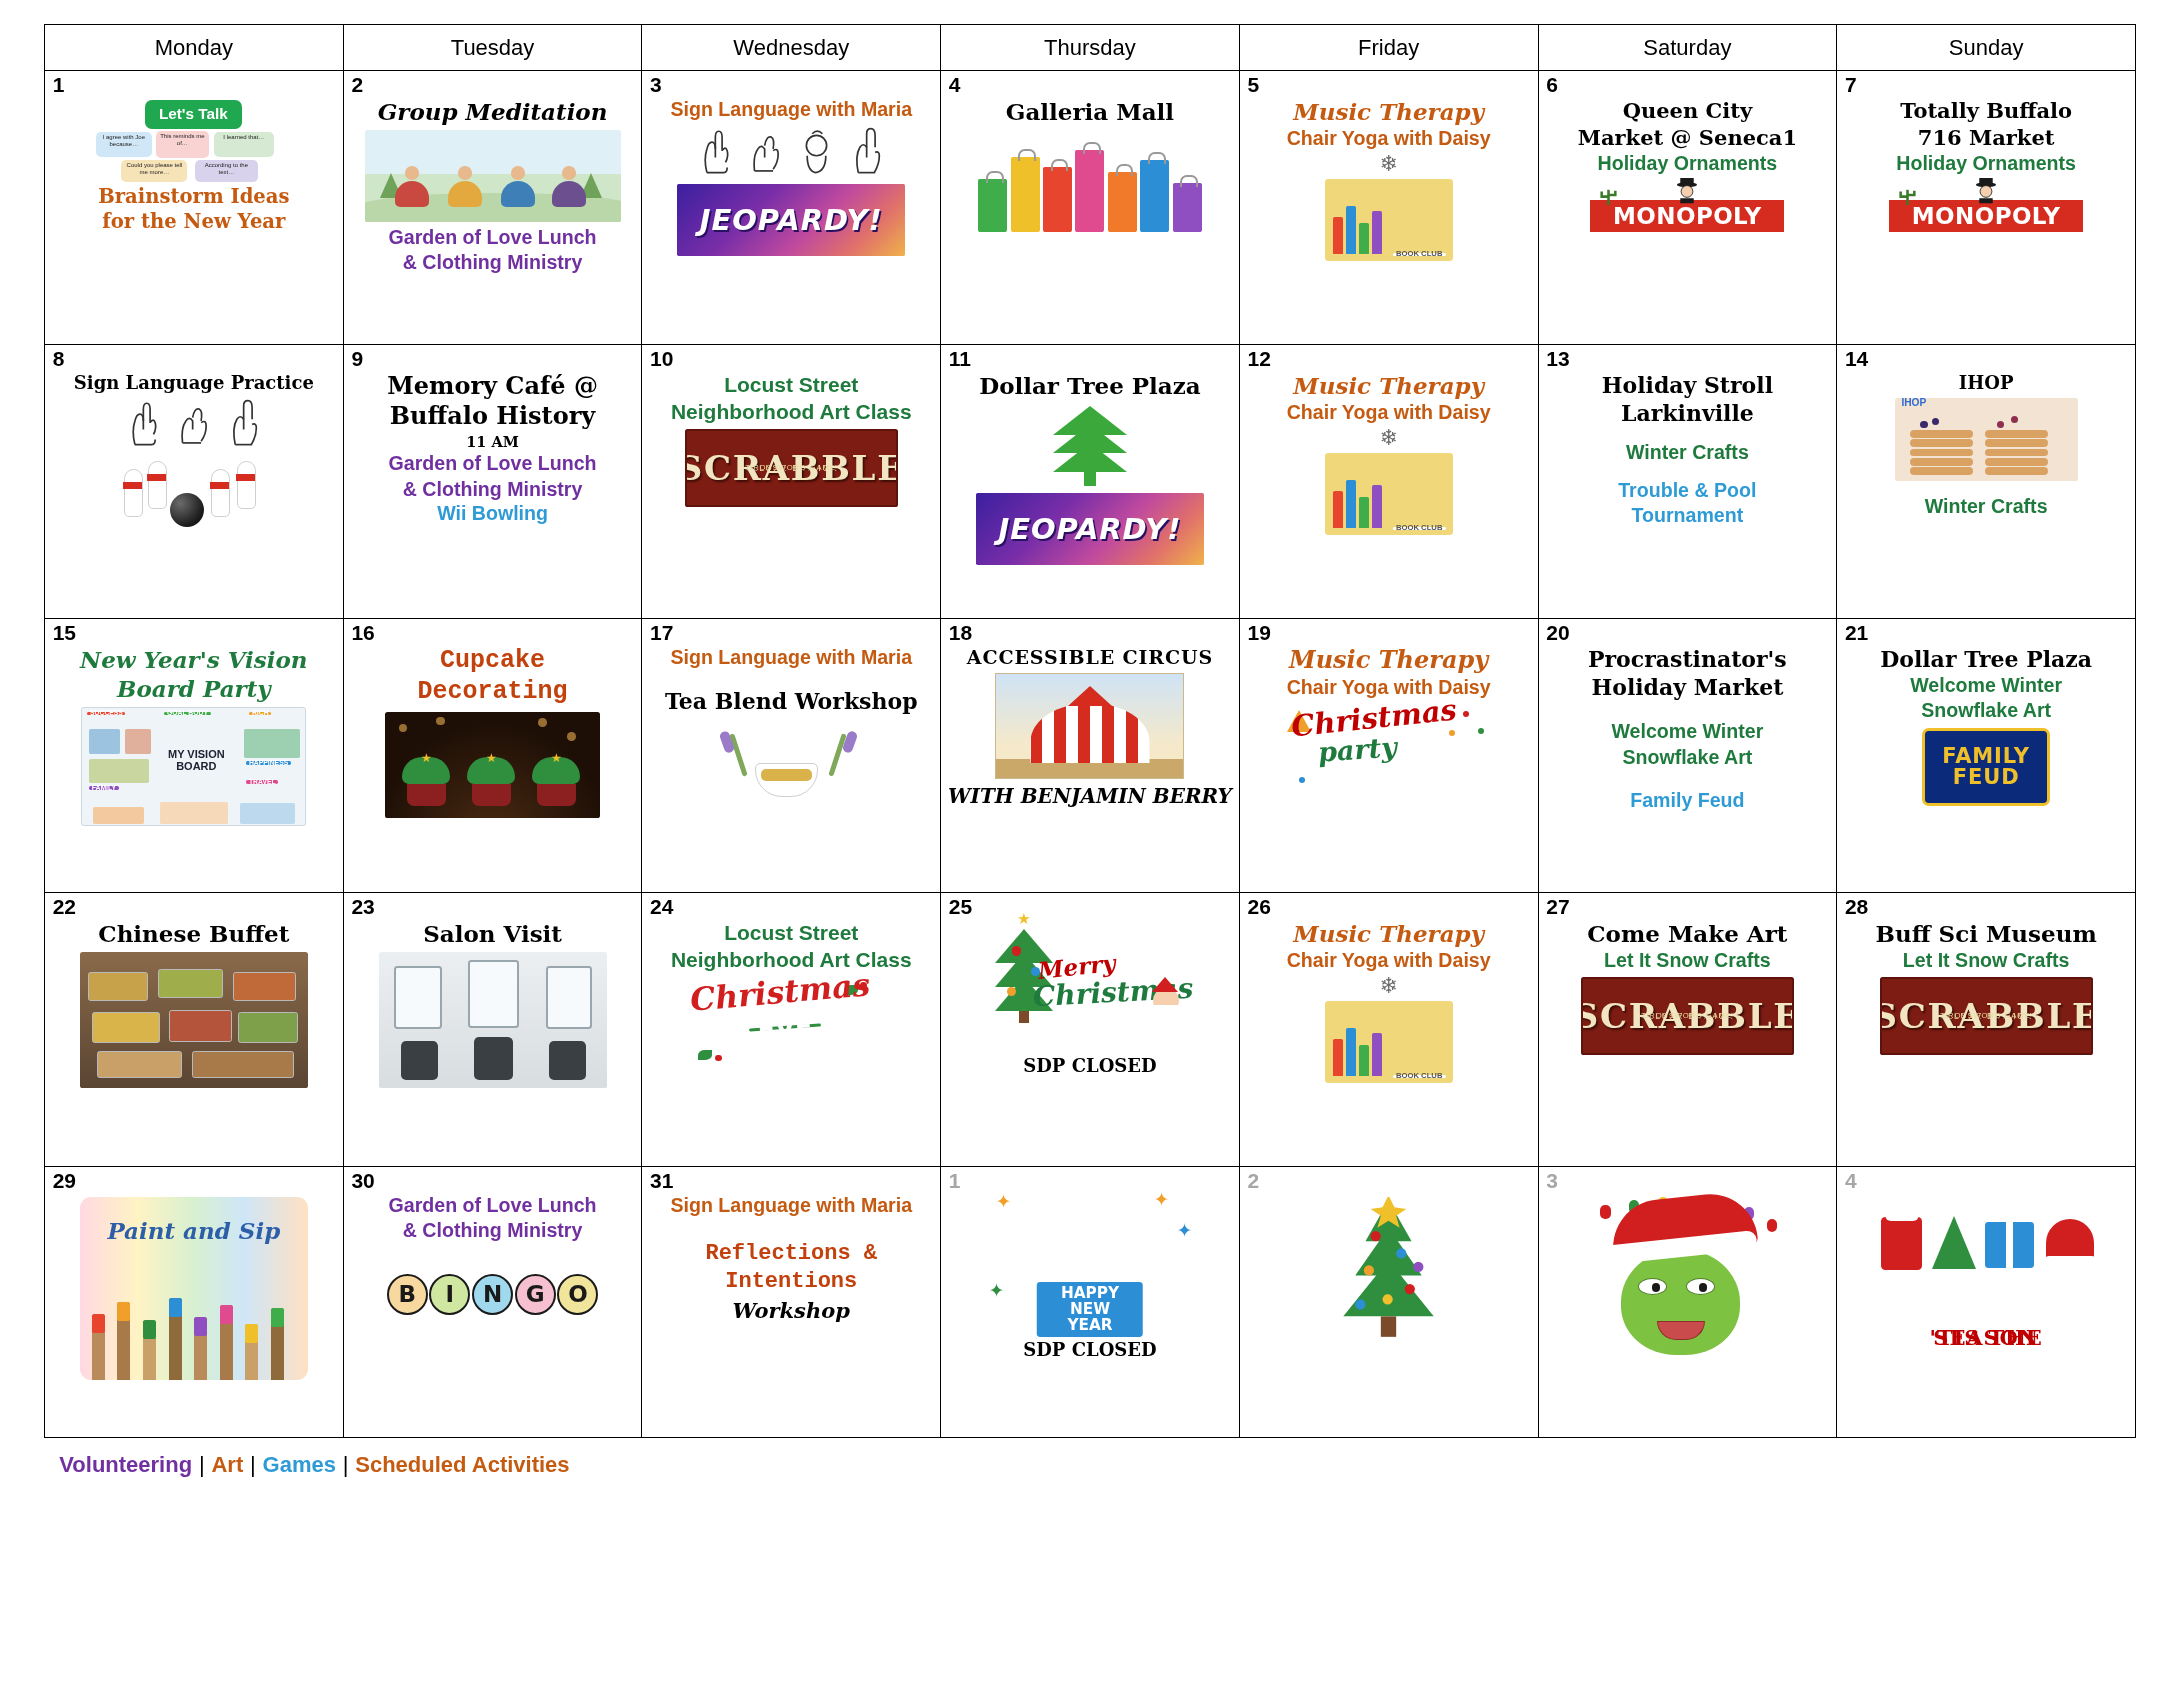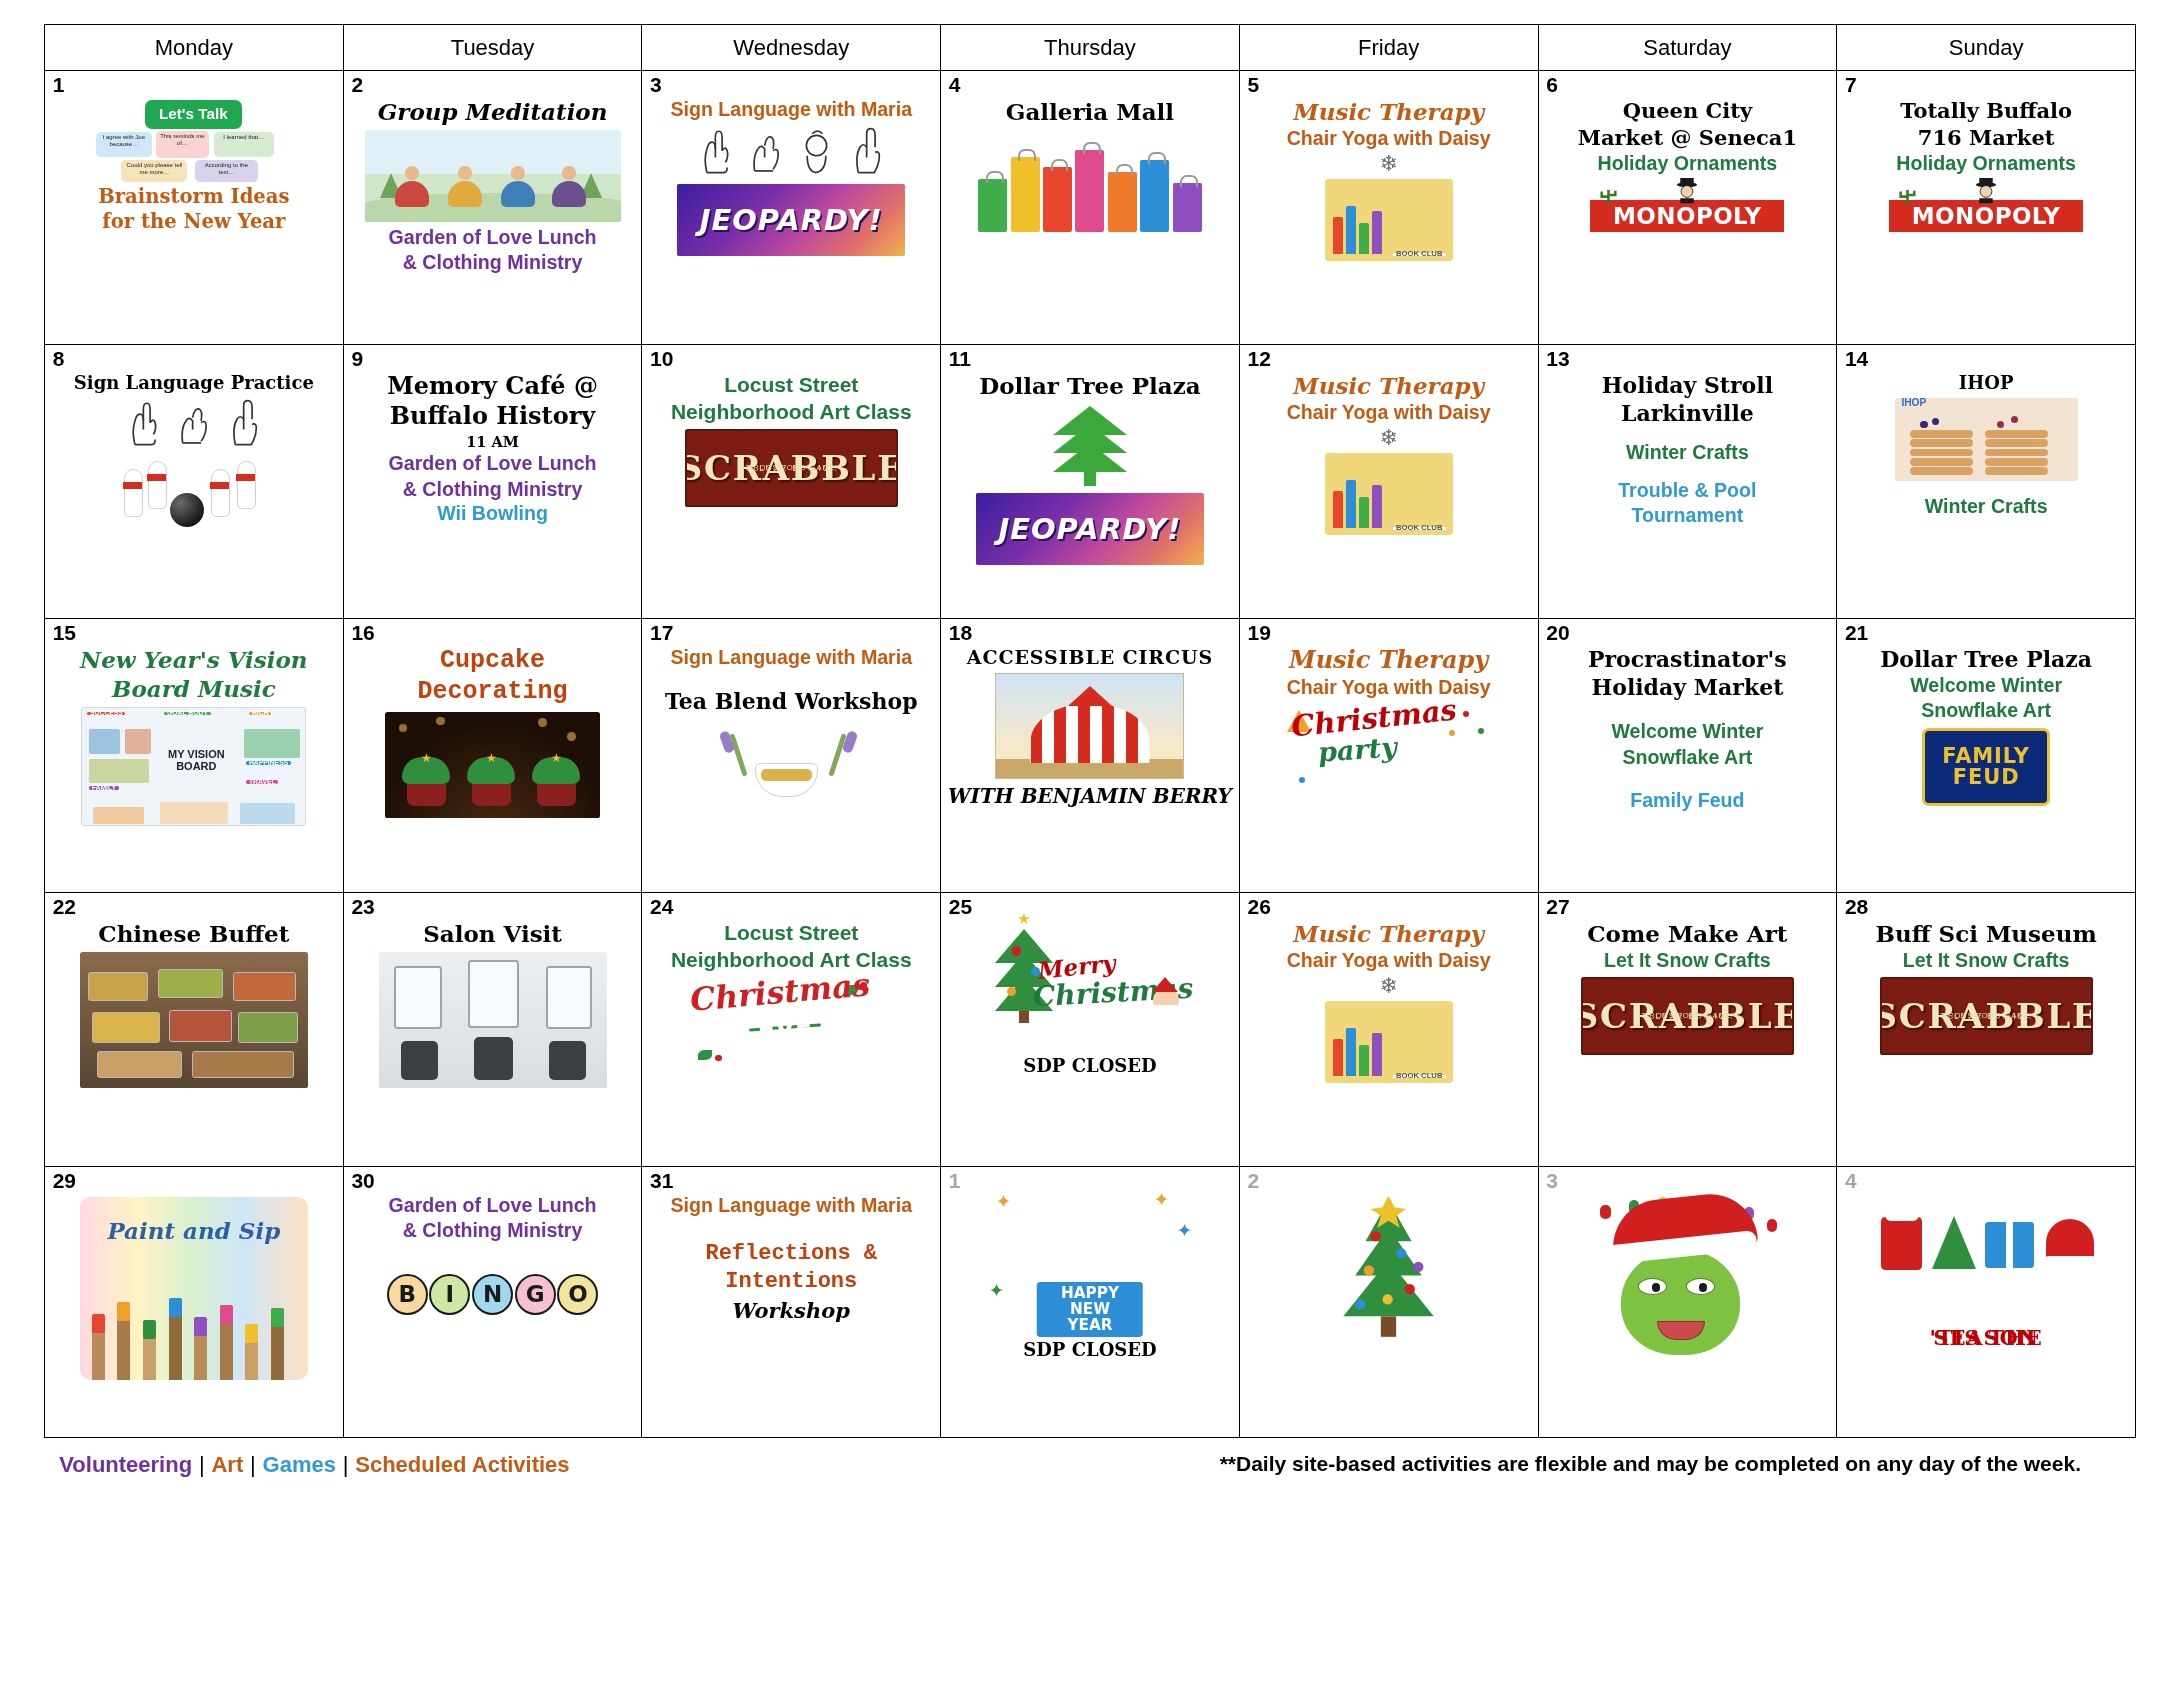--- a/index.html
+++ b/index.html
@@ -794,21 +794,21 @@
           </div>
         </td>
       </tr>
 
       <tr>
 
         <td class="day">
           <div class="daynum">15</div>
           <div class="cellinner">
             <div class="l grn script" style="font-size:23px">New Year's Vision</div>
-            <div class="l grn script" style="font-size:23px">Board Music</div>
+            <div class="l grn script" style="font-size:23px">Board Party</div>
             <div class="visionboard art">
               <div class="vb-chip" style="left:5.1px;top:3.4px;background:#e8452f">SUCCESS</div>
               <div class="vb-chip" style="left:82px;top:3.4px;background:#3fae4a">GOAL BODY</div>
               <div class="vb-chip" style="left:167px;top:3.4px;background:#f0a02a">RICH</div>
               <div class="vb-ph" style="left:6.8px;top:20.4px;width:31px;height:25.6px;background:#9cc3e0"></div>
               <div class="vb-ph" style="left:43px;top:20.4px;width:25.6px;height:25.6px;background:#e0b09c"></div>
               <div class="vb-ph" style="left:6.8px;top:51px;width:60px;height:24px;background:#c9d6a0"></div>
               <div class="vb-chip" style="left:6.8px;top:78px;background:#8f4fc0">FAMILY</div>
               <div class="vb-ph" style="left:162px;top:20.4px;width:56px;height:29px;background:#9cd0b0"></div>
               <div class="vb-chip" style="left:164px;top:53px;background:#2c8fd6">HAPPINESS</div>
@@ -1263,16 +1263,15 @@
   <div class="footer">
     <div class="legend">
       <span style="color:#7030a0">Volunteering</span>
       <span class="sep">|</span>
       <span style="color:#c55a11">Art</span>
       <span class="sep">|</span>
       <span style="color:#2e9bd6">Games</span>
       <span class="sep">|</span>
       <span style="color:#c55a11">Scheduled Activities</span>
     </div>
-    <div class="note">**Daily site-based activities are flexible and may be completed on any day of the week.</div>
   </div>
 </div>
 
 
 </body></html>

